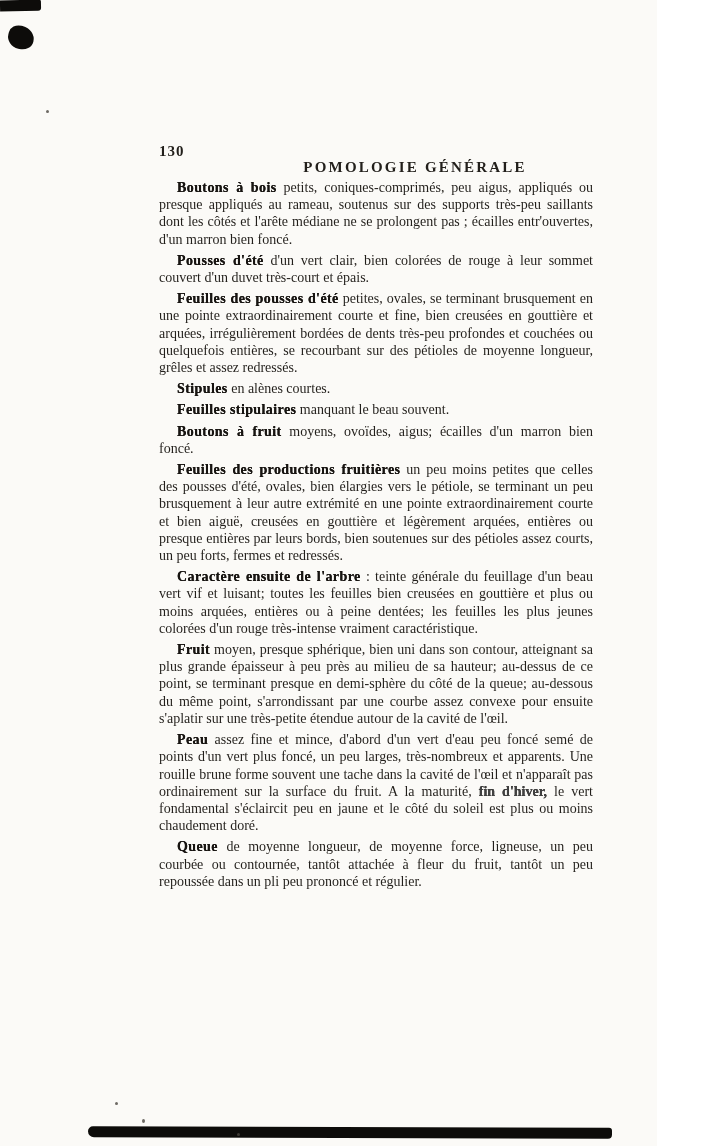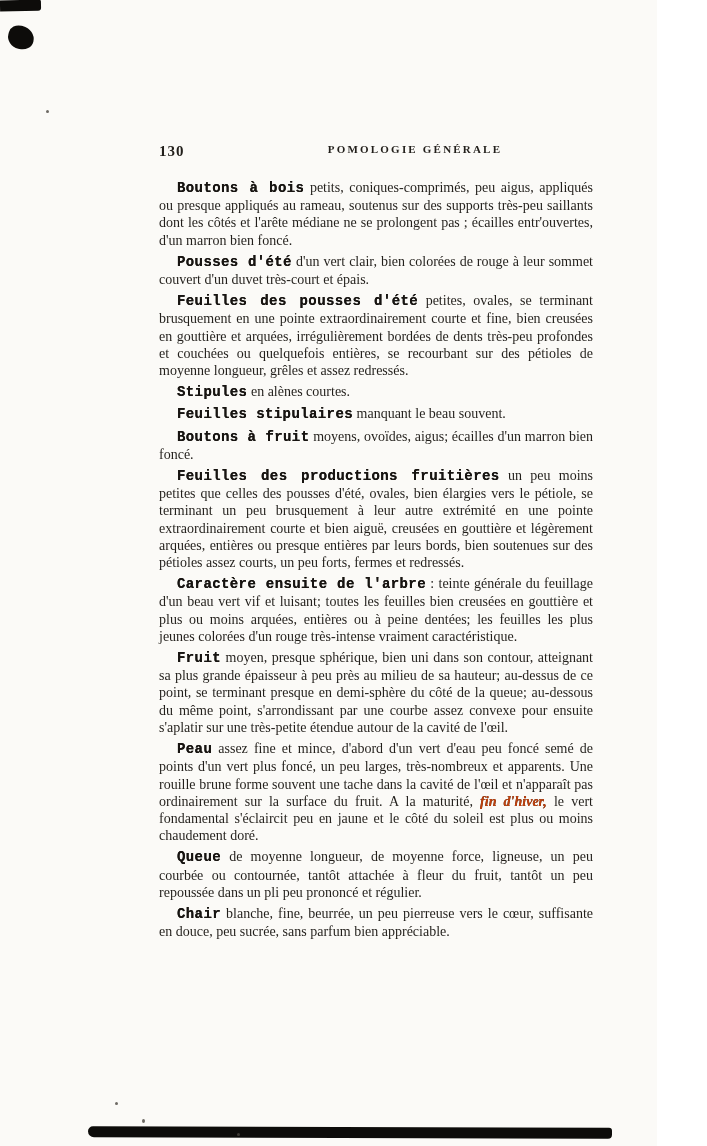--- a/index.html
+++ b/index.html
@@ -30,23 +30,23 @@
     position:absolute;
     left:0;
     top:0;
     font-size:15px;
     font-weight:700;
     letter-spacing:1px;
   }
   .running-title{
     position:absolute;
     left:50%;
-    top:0;
+    top:16px;
     transform:translateX(-50%) translateX(39px);
-    font-size:11px;
+    font-size:15px;
     letter-spacing:2.2px;
     font-weight:600;
     white-space:nowrap;
     font-family:Liberation Serif, serif;
   }
   
   .page-body{
     position:absolute;
     top:179px;
     left:159px;
@@ -58,27 +58,25 @@
   }
   .para{
     margin-bottom:4px;
     text-indent:18px;
   }
   .para .lead{
     font-weight:700;
     letter-spacing:0.4px;
     color:#171411;
     text-shadow:0 0 0.6px #171411;
-    font-family:Liberation Mono, monospace;
   }
   .para .lead-mid{
     font-weight:700;
-    color:#c2410c;
+    color:#404040;
     text-shadow:0 0 0.6px #171411;
-    font-style:italic;
   }
   
   .artifact{position:absolute;background:var(--artifact);}
   .art-tl-bar{left:0;top:0;width:41px;height:11px;border-radius:0 2px 3px 0;transform:rotate(-1.2deg);}
   .art-tl-blob{left:8px;top:26px;width:26px;height:23px;border-radius:45% 60% 50% 55%;transform:rotate(14deg);}
   .art-tr{left:686px;top:0;width:10px;height:13px;border-radius:0 0 3px 3px;transform:rotate(4deg);}
   .art-right-tick{left:698px;top:205px;width:9px;height:8px;border-radius:2px;}
   .art-bottom-bar{left:88px;top:1127px;width:524px;height:11px;border-radius:5px 3px 4px 6px;transform:rotate(.15deg);}
   .speck{position:absolute;background:#4a453e;border-radius:50%;opacity:.8;}
   .speck-1{left:115px;top:1102px;width:3px;height:3px;}
@@ -101,21 +99,20 @@
       <p class="para"><span class="lead">Pousses d'été</span><span class="body-text"> d'un vert clair, bien colorées de rouge à leur sommet couvert d'un duvet très-court et épais.</span></p>
       <p class="para"><span class="lead">Feuilles des pousses d'été</span><span class="body-text"> petites, ovales, se terminant brusquement en une pointe extraordinairement courte et fine, bien creusées en gouttière et arquées, irrégulièrement bordées de dents très-peu profondes et couchées ou quelquefois entières, se recourbant sur des pétioles de moyenne longueur, grêles et assez redressés.</span></p>
       <p class="para"><span class="lead">Stipules</span><span class="body-text"> en alènes courtes.</span></p>
       <p class="para"><span class="lead">Feuilles stipulaires</span><span class="body-text"> manquant le beau souvent.</span></p>
       <p class="para"><span class="lead">Boutons à fruit</span><span class="body-text"> moyens, ovoïdes, aigus; écailles d'un marron bien foncé.</span></p>
       <p class="para"><span class="lead">Feuilles des productions fruitières</span><span class="body-text"> un peu moins petites que celles des pousses d'été, ovales, bien élargies vers le pétiole, se terminant un peu brusquement à leur autre extrémité en une pointe extraordinairement courte et bien aiguë, creusées en gouttière et légèrement arquées, entières ou presque entières par leurs bords, bien soutenues sur des pétioles assez courts, un peu forts, fermes et redressés.</span></p>
       <p class="para"><span class="lead">Caractère ensuite de l'arbre</span><span class="body-text"> : teinte générale du feuillage d'un beau vert vif et luisant; toutes les feuilles bien creusées en gouttière et plus ou moins arquées, entières ou à peine dentées; les feuilles les plus jeunes colorées d'un rouge très-intense vraiment caractéristique.</span></p>
       <p class="para"><span class="lead">Fruit</span><span class="body-text"> moyen, presque sphérique, bien uni dans son contour, atteignant sa plus grande épaisseur à peu près au milieu de sa hauteur; au-dessus de ce point, se terminant presque en demi-sphère du côté de la queue; au-dessous du même point, s'arrondissant par une courbe assez convexe pour ensuite s'aplatir sur une très-petite étendue autour de la cavité de l'œil.</span></p>
       <p class="para"><span class="lead">Peau</span><span class="body-text"> assez fine et mince, d'abord d'un vert d'eau peu foncé semé de points d'un vert plus foncé, un peu larges, très-nombreux et apparents. Une rouille brune forme souvent une tache dans la cavité de l'œil et n'apparaît pas ordinairement sur la surface du fruit. A la maturité, </span><span class="lead-mid">fin d'hiver,</span><span class="body-text"> le vert fondamental s'éclaircit peu en jaune et le côté du soleil est plus ou moins chaudement doré.</span></p>
       <p class="para"><span class="lead">Queue</span><span class="body-text"> de moyenne longueur, de moyenne force, ligneuse, un peu courbée ou contournée, tantôt attachée à fleur du fruit, tantôt un peu repoussée dans un pli peu prononcé et régulier.</span></p>
-      <p class="para"><span class="lead">Chair</span><span class="body-text"> blanche, fine, beurrée, un peu pierreuse vers le cœur, suffisante en douce, peu sucrée, sans parfum bien appréciable.</span></p>
     </div>
 
   <div class="artifact art-tl-bar"></div>
   <div class="artifact art-tl-blob"></div>
   <div class="artifact art-tr"></div>
   <div class="artifact art-right-tick"></div>
   <div class="artifact art-bottom-bar"></div>
   <div class="speck speck-1"></div>
   <div class="speck speck-2"></div>
   <div class="speck speck-3"></div>

